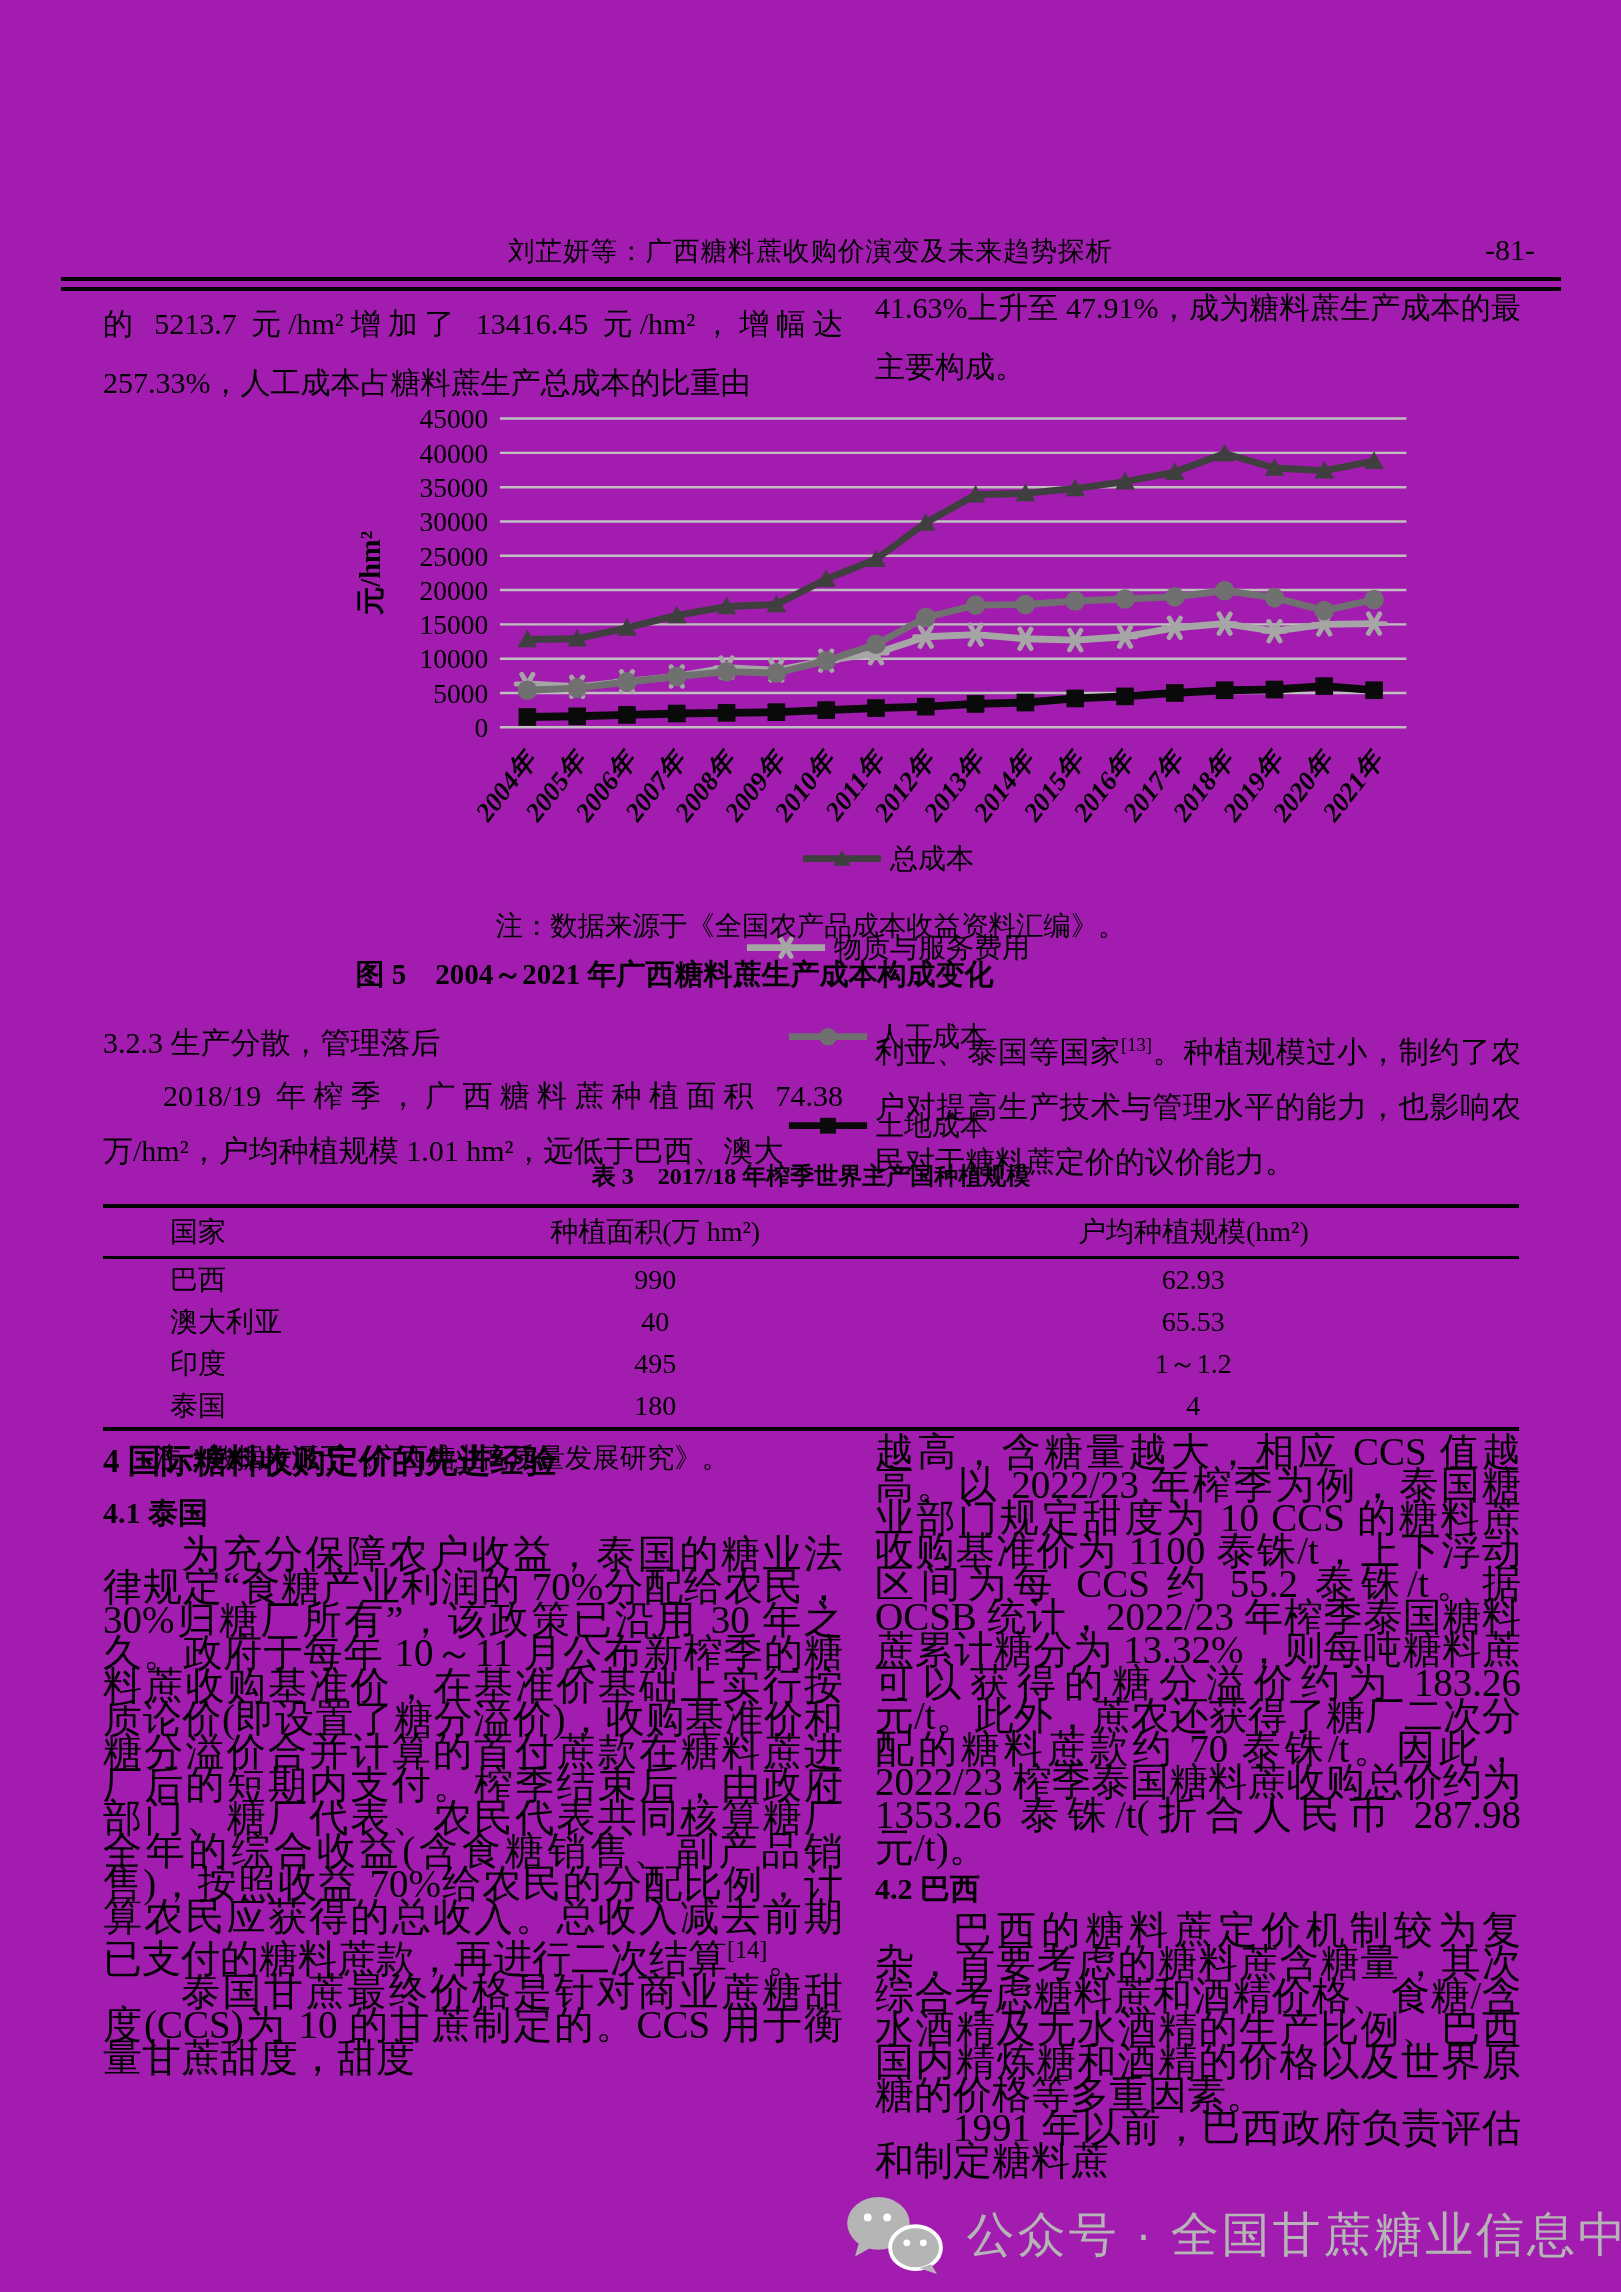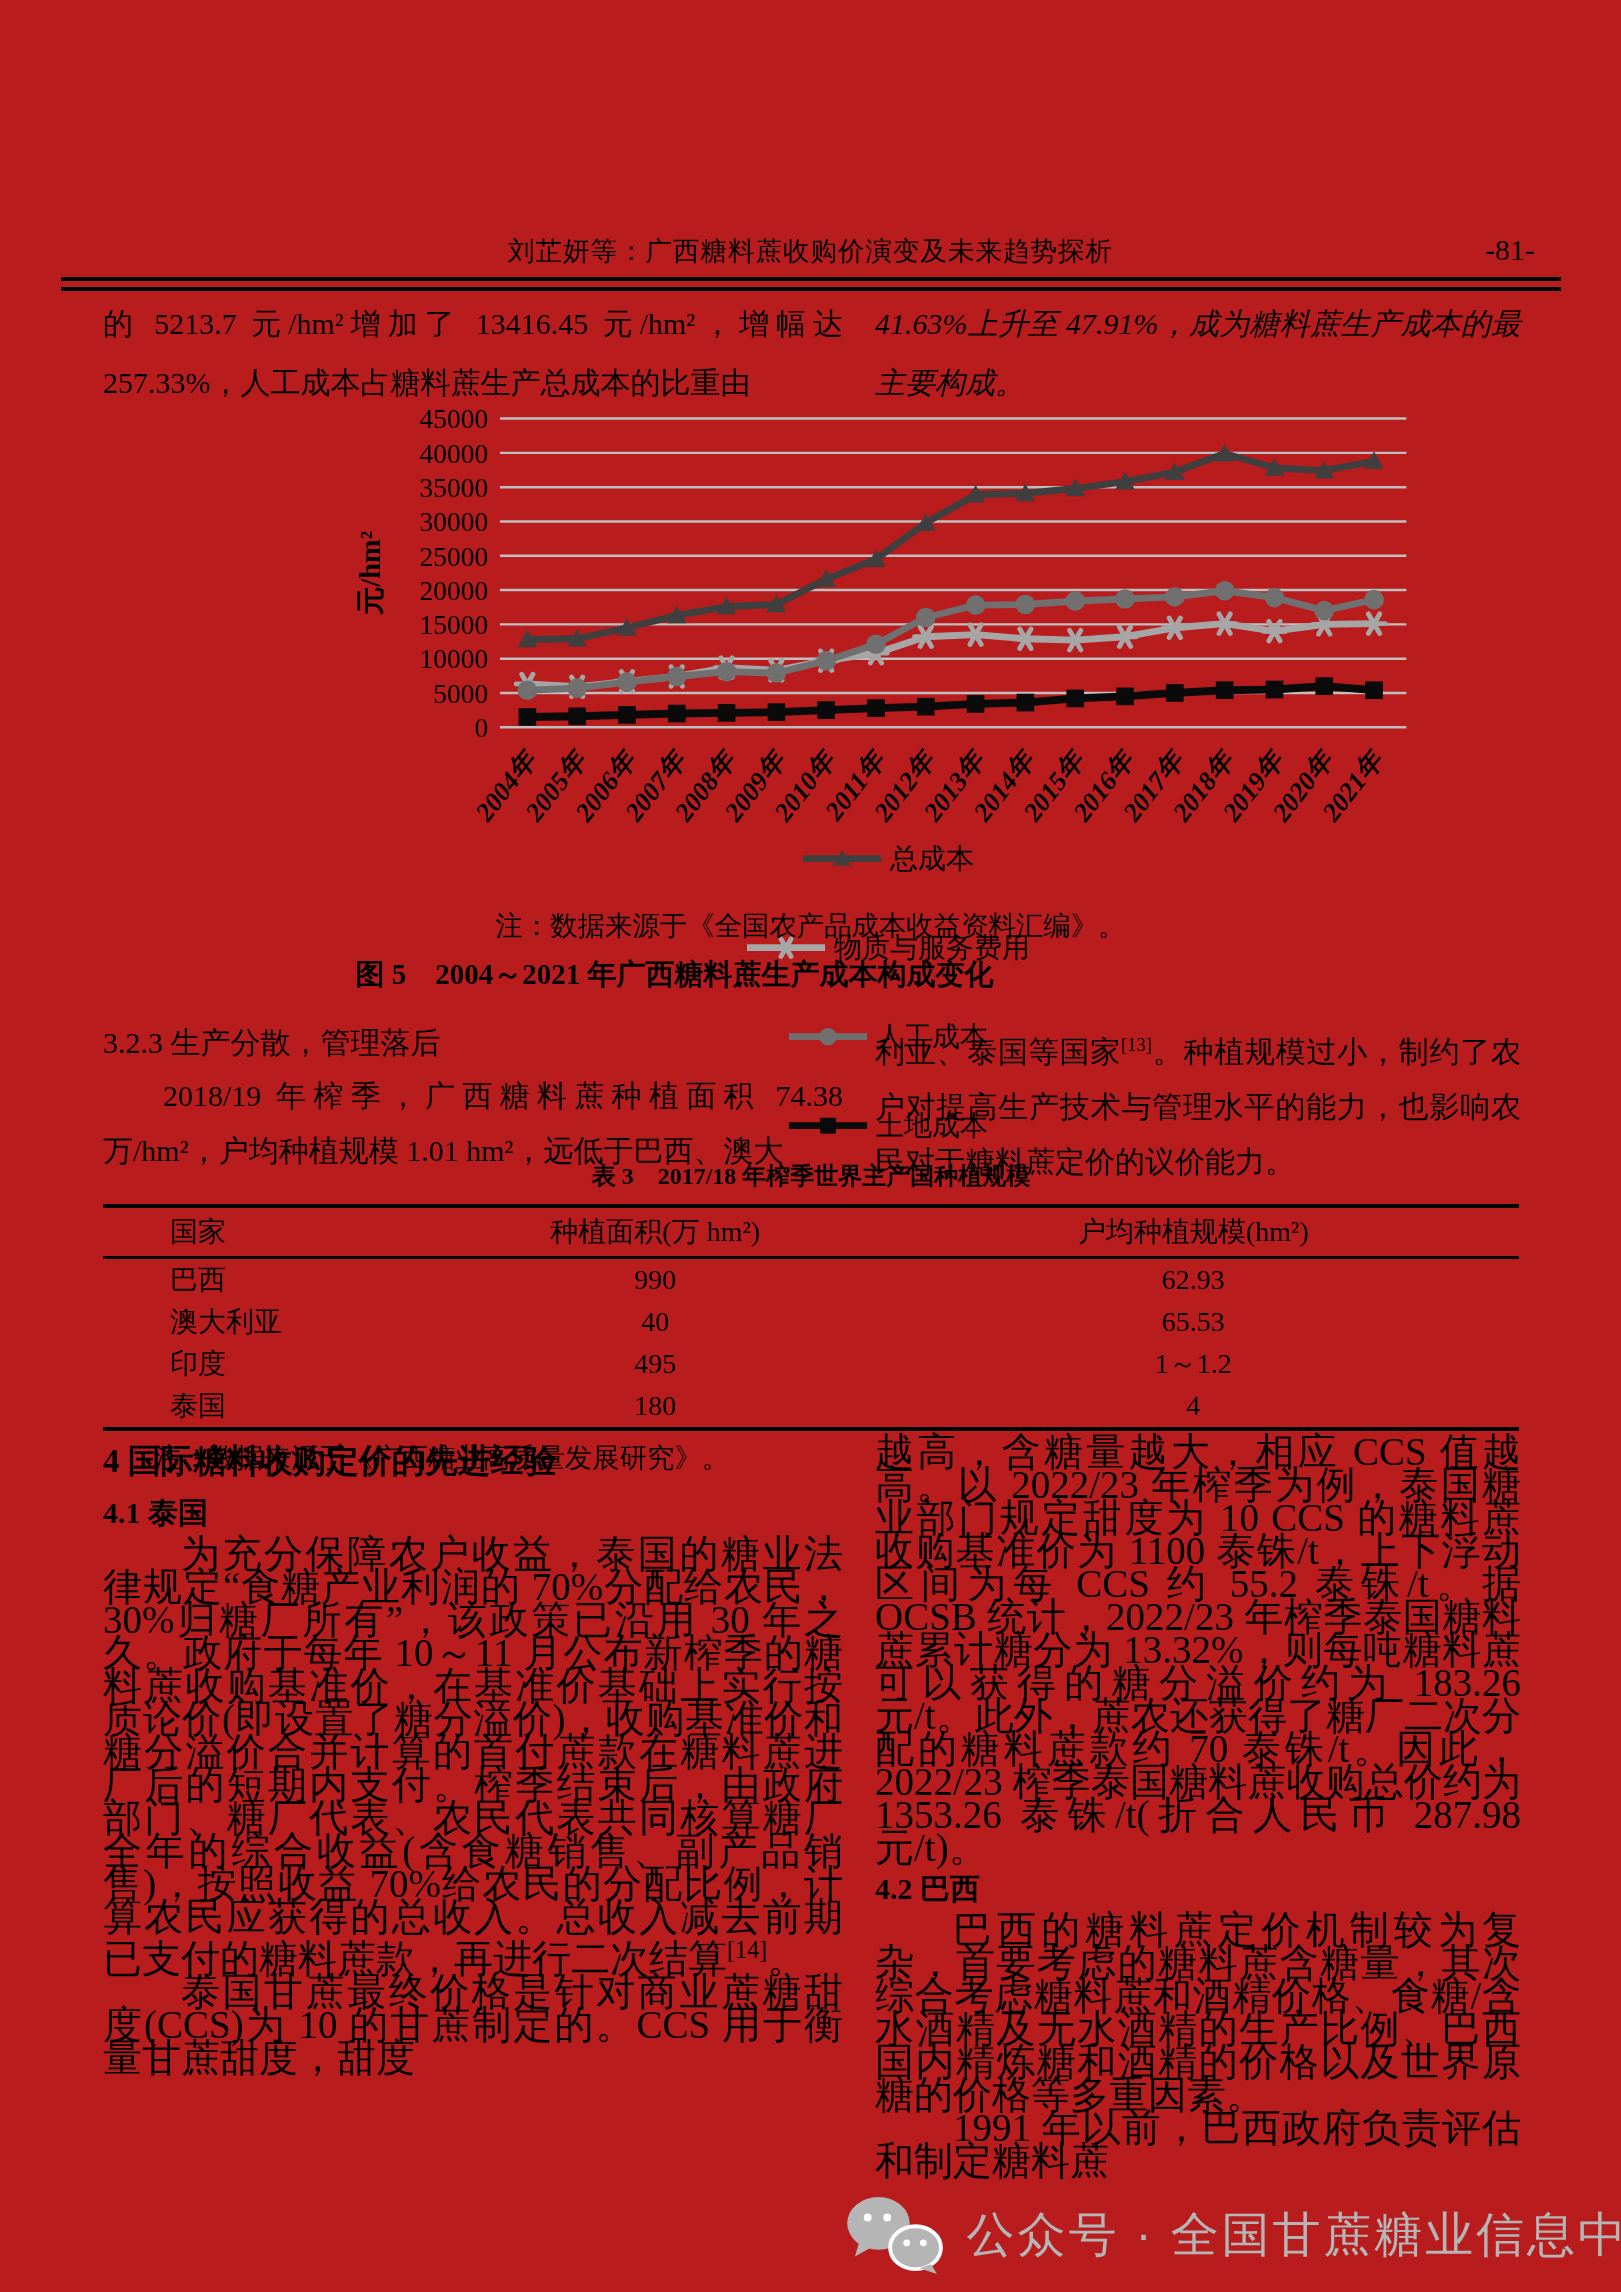--- a/index.html
+++ b/index.html
@@ -1,17 +1,17 @@
 <!DOCTYPE html>
 <html><head>
 <meta charset="utf-8">
 <style>
   html,body{margin:0;padding:0;background:#888;}
   .page{
-    position:relative; width:1621px; height:2293px; background:#b91c1c;
+    position:relative; width:1621px; height:2293px; background:#a21caf;
     font-family:"Liberation Serif","DejaVu Serif",serif; color:#000;
     margin:0 auto; overflow:hidden;
   }
   .abs{position:absolute;}
   
   .hdr-title{top:233px; left:0; width:1621px; text-align:center; font-size:26.5px; letter-spacing:1px;}
   .hdr-page{top:233px; right:86px; font-size:30px;}
   .rule{left:61px; width:1500px; border-top:4.9px solid #000;}
   .rule1{top:277px;} .rule2{top:287px;}
   
@@ -60,21 +60,21 @@
 <body>
 
 <div class="page">
 
   <div class="abs hdr-title">刘芷妍等：广西糖料蔗收购价演变及未来趋势探析</div>
   <div class="abs hdr-page">-81-</div>
   <div class="abs rule rule1"></div>
   <div class="abs rule rule2"></div>
 
   <div class="abs colL body-txt" style="top:294px;">的 5213.7 元/hm²增加了 13416.45 元/hm²，增幅达 257.33%，人工成本占糖料蔗生产总成本的比重由</div>
-  <div class="abs colR body-txt" style="top:294px;font-style:italic;">41.63%上升至 47.91%，成为糖料蔗生产成本的最主要构成。</div>
+  <div class="abs colR body-txt" style="top:278px;">41.63%上升至 47.91%，成为糖料蔗生产成本的最主要构成。</div>
 
   <div class="abs chart-wrap">
     <svg id="chart-svg" width="1088" height="441" viewBox="0 0 1110 450">
         <line x1="160" y1="337" x2="1085" y2="337" stroke="#bfbfbf" stroke-width="2.5"></line>
         <text x="148" y="347" text-anchor="end" class="tick-lab">0</text>
         <line x1="160" y1="302" x2="1085" y2="302" stroke="#bfbfbf" stroke-width="2.5"></line>
         <text x="148" y="312" text-anchor="end" class="tick-lab">5000</text>
         <line x1="160" y1="267" x2="1085" y2="267" stroke="#bfbfbf" stroke-width="2.5"></line>
         <text x="148" y="277" text-anchor="end" class="tick-lab">10000</text>
         <line x1="160" y1="232" x2="1085" y2="232" stroke="#bfbfbf" stroke-width="2.5"></line>

